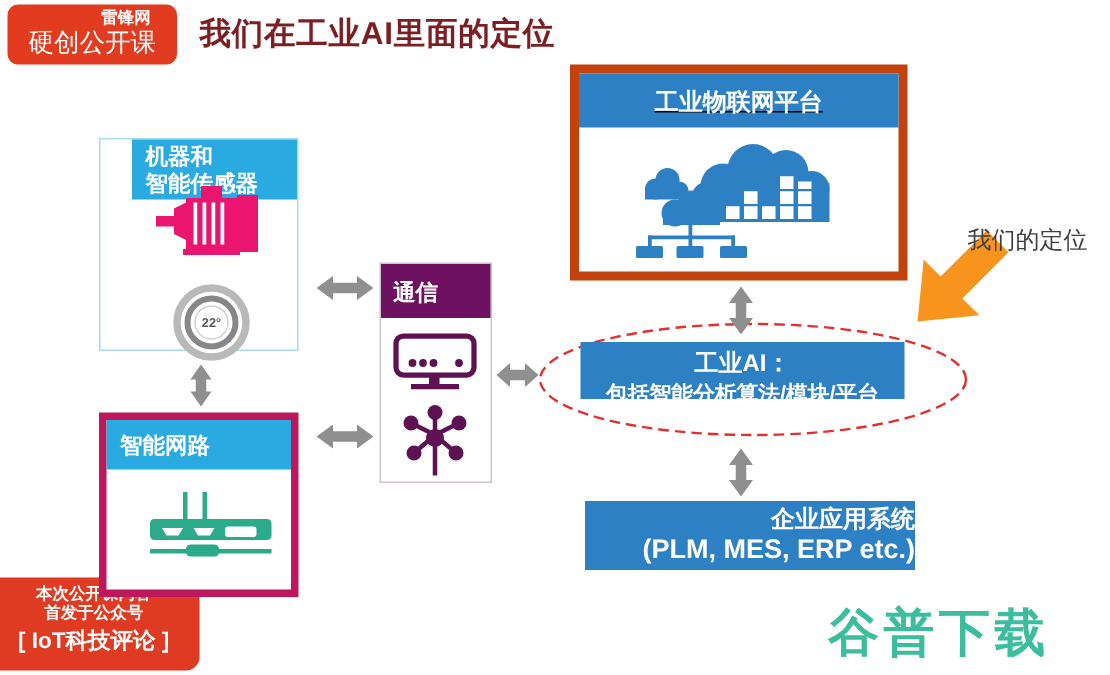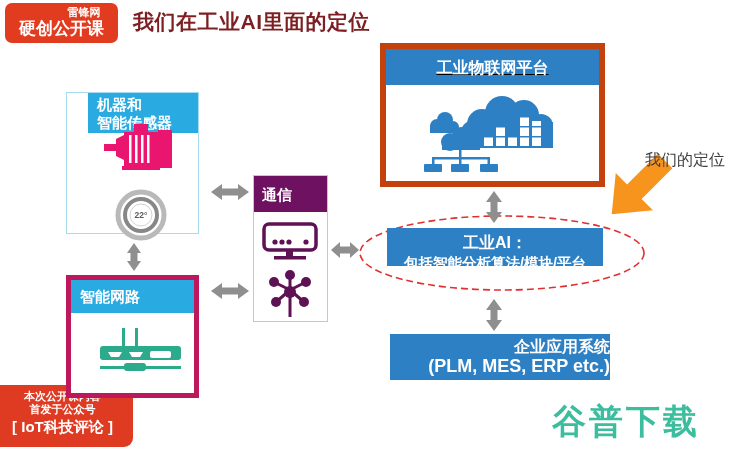--- a/index.html
+++ b/index.html
@@ -9,21 +9,21 @@
     --arrow-gray:#8F8F8F; --orange:#F7941D; --dashed-red:#E03030; --watermark-teal:#3CBE9E;
   }
   html,body{margin:0;padding:0;background:#fff;}
   .slide{position:relative;width:740px;height:450px;background:#fff;overflow:hidden;
          font-family:"Liberation Sans",sans-serif;}
   .abs{position:absolute;}
 
   .badge{left:5px;top:3px;width:113px;height:40px;background:var(--badge-red);
          border-radius:7px;color:#fff;text-align:center;padding-top:3px;box-sizing:border-box;}
   .badge-brand{font-size:11px;font-weight:bold;line-height:13px;margin-left:45px;}
-  .badge-program{font-size:17px;font-weight:bold;line-height:20px;}
+  .badge-program{font-size:17px;font-weight:normal;line-height:20px;}
   .title{left:133px;top:8px;margin:0;font-size:21px;font-weight:bold;color:var(--title-maroon);letter-spacing:.5px;}
 
   .panel{background:#fff;box-sizing:border-box;}
   .panel-h{color:#fff;font-weight:bold;box-sizing:border-box;}
   .ph-pre{white-space:pre-line;}
   .box-a{left:66px;top:92px;width:133px;height:142px;border:1px solid #A6DBF2;}
   .box-a .panel-h{height:40px;background:var(--cyan-header);font-size:15px;line-height:18px;padding:3px 0 0 9px;margin-left:21px;}
   .box-b{left:66px;top:275px;width:133px;height:123px;border:5px solid #be185d;z-index:2;}
   .box-b .panel-h{height:33px;background:var(--cyan-header);font-size:15px;padding:8px 0 0 9px;}
   .box-c{left:253px;top:175px;width:75px;height:147px;border:1px solid #CEC2CF;}

